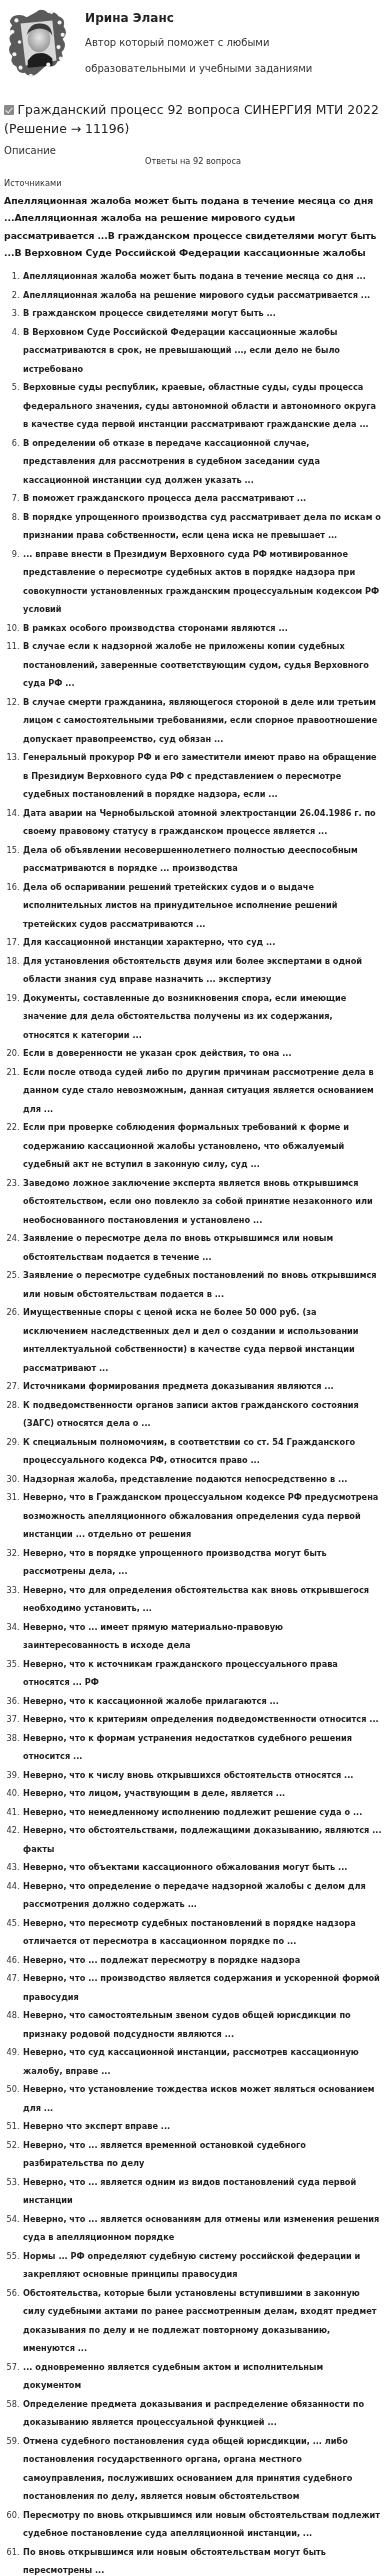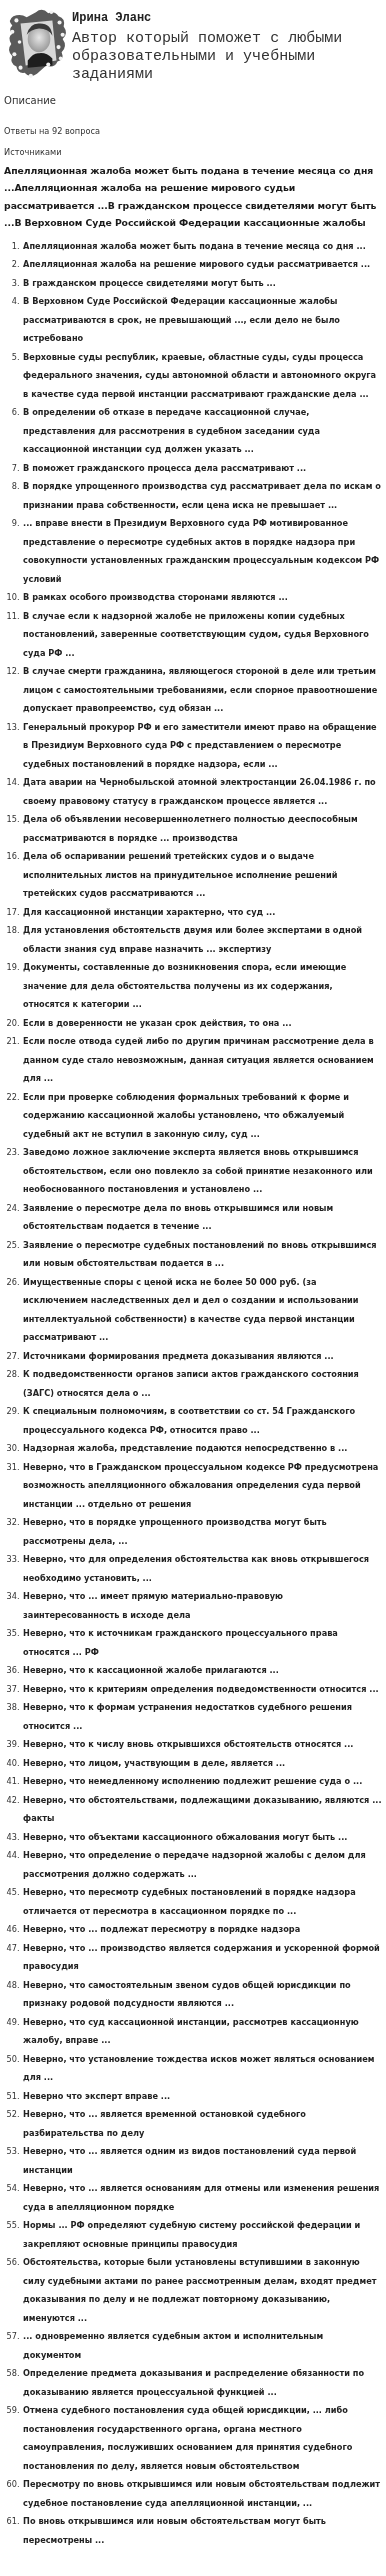--- a/index.html
+++ b/index.html
@@ -8,37 +8,37 @@
     font-family: "DejaVu Sans", "Liberation Sans", sans-serif;
     color: #1a1a1a;
   }
   .page { padding: 4.1px 4.1px 15.5px 4.1px; box-sizing: border-box; width: 386px; }
 
   .author { display: flex; align-items: flex-start; height: 85px; }
   .avatar {
     width: 66px; height: 77px; margin-left: 1px; margin-top: 1px;
     flex: 0 0 auto; position: relative;
   }
-  .author-info { margin-left: 1px; padding-top: 7.2px; font-family: Liberation Mono, monospace; }
+  .author-info { margin-left: 14px; padding-top: 7.2px; }
   .author-name { font-size: 12px; font-weight: bold; color: #222; line-height: 15.5px; margin-bottom: 3.1px; }
-  .author-desc { font-size: 15px; color: #333; line-height: 18px; width: 273px; }
+  .author-desc { font-size: 10px; color: #333; line-height: 26px; width: 273px; }
 
   .title {
     font-size: 12.4px; line-height: 18.5px; color: #222; margin-top: 12.4px;
   }
   .check-icon {
     display: inline-block; width: 10.3px; height: 10.3px; background: #8a8a8a;
     border-radius: 1px; vertical-align: -1px; margin-right: 3.1px; position: relative;
   }
   .check-icon::after {
     content: ""; position: absolute; left: 3.1px; top: 0.5px; width: 3.1px; height: 6.2px;
     border: solid #e8e8e8; border-width: 0 1.5px 1.5px 0; transform: rotate(40deg);
   }
   .label { font-size: 10px; color: #333; line-height: 10.3px; margin-top: 7.2px; }
-  .desc { font-size: 8.2px; color: #333; line-height: 10.3px; margin-top: 19px; }
+  .desc { font-size: 8.2px; color: #333; line-height: 10.3px; margin-top: 0; text-align: center; }
   .toc-label { font-size: 8.2px; color: #333; line-height: 10.3px; margin-top: 11.3px; }
   .toc-heading {
     font-size: 9.3px; font-weight: bold; line-height: 17.5px; color: #1a1a1a;
     margin-top: 4.1px; letter-spacing: -0.1px;
   }
   ol.toc {
     margin: 5.2px 0 0 0; padding-left: 18px;
     font-size: 8.2px; font-weight: bold; line-height: 18.5px; color: #222;
   }
   ol.toc li { padding-left: 1px; }
@@ -78,20 +78,21 @@
             <circle cx="90" cy="14" r="3.5"></circle>
         </g>
       </svg>
     </div>
     <div class="author-info">
       <div class="author-name">Ирина Эланс</div>
       <div class="author-desc">Автор который поможет с любыми образовательными и учебными заданиями</div>
     </div>
   </div>
 
+  <div class="title"><span class="check-icon"></span><span>Гражданский процесс 92 вопроса СИНЕРГИЯ МТИ 2022 (Решение → 11196)</span></div>
 
   <div class="label">Описание</div>
   <div class="desc">Ответы на 92 вопроса</div>
 
   <div class="toc-label">Источниками</div>
   <div class="toc-heading">Апелляционная жалоба может быть подана в течение месяца со дня ...Апелляционная жалоба на решение мирового судьи рассматривается ...В гражданском процессе свидетелями могут быть ...В Верховном Суде Российской Федерации кассационные жалобы</div>
 
   <ol class="toc" id="toc-list">
       <li>Апелляционная жалоба может быть подана в течение месяца со дня ...</li>
       <li>Апелляционная жалоба на решение мирового судьи рассматривается ...</li>

